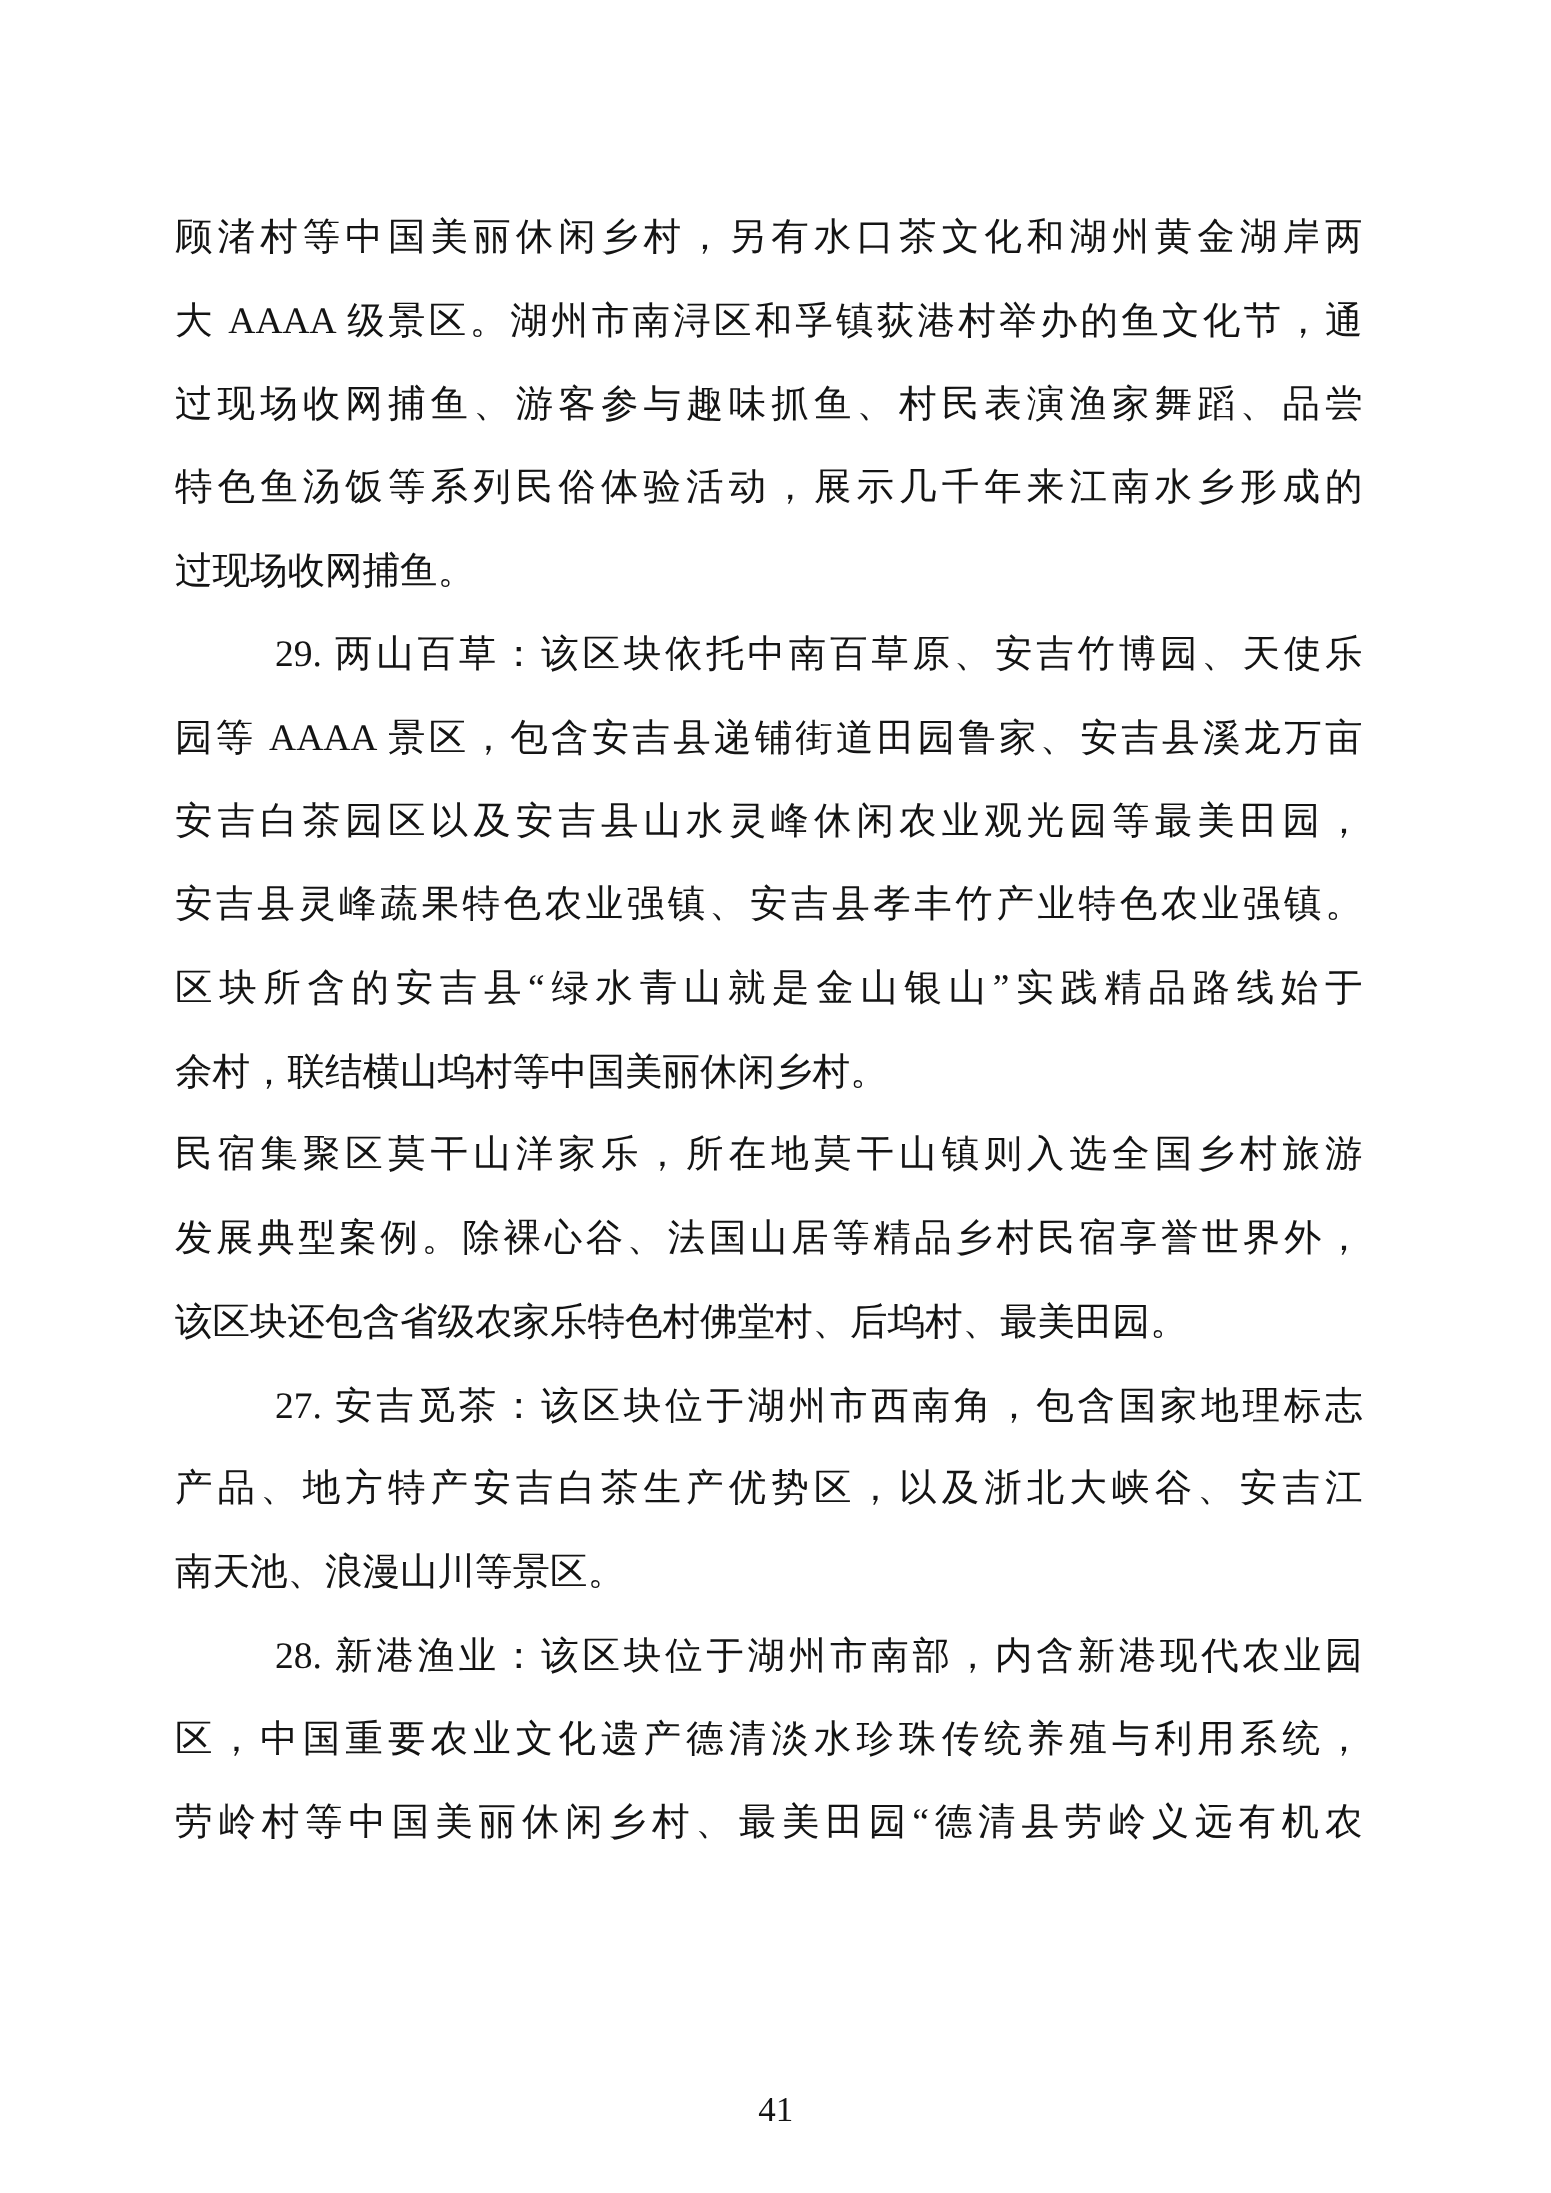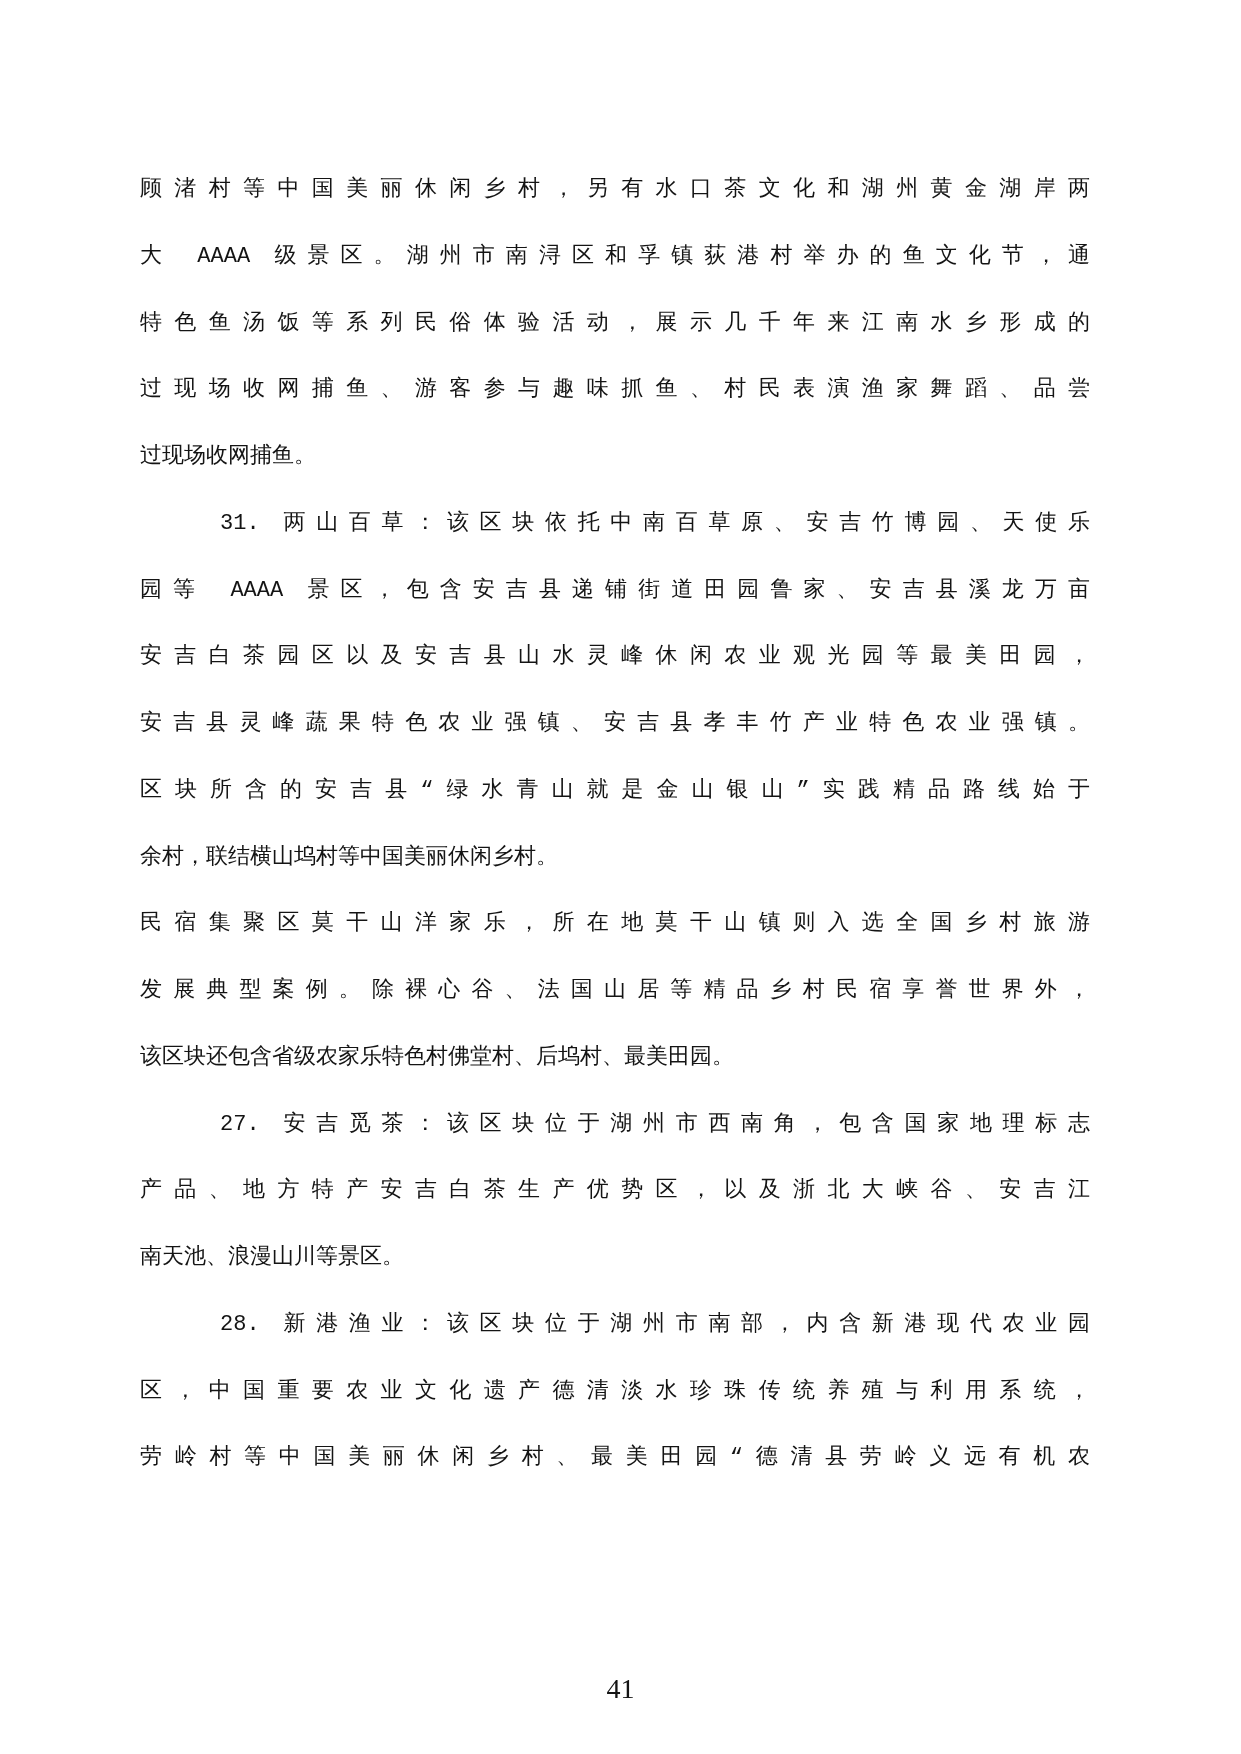--- a/index.html
+++ b/index.html
@@ -16,28 +16,27 @@
     font-family: "Liberation Serif", "DejaVu Serif", serif;
     color: #141414;
   }
   .text-block {
     position: absolute;
     left: 140px;
     top: 157px;
     width: 950px;
   }
   .line {
-    font-size: 22px;
+    font-size: 30px;
     line-height: 66.75px;
     height: 66.75px;
     text-align: justify;
     text-align-last: justify;
     white-space: normal;
     overflow: hidden;
-    font-family: Liberation Mono, monospace;
   }
   .line.end {
     text-align: left;
     text-align-last: left;
   }
   .line.indent {
     text-indent: 80px;
   }
   .page-number {
     position: absolute;
@@ -52,27 +51,27 @@
 </style>
 </head>
 <body>
 
 <div class="page">
   <div class="text-block">
 
     <div>
       <div class="line j">顾渚村等中国美丽休闲乡村，另有水口茶文化和湖州黄金湖岸两</div>
       <div class="line j">大 AAAA 级景区。湖州市南浔区和孚镇荻港村举办的鱼文化节，通</div>
+      <div class="line j">过现场收网捕鱼、游客参与趣味抓鱼、村民表演渔家舞蹈、品尝</div>
       <div class="line j">特色鱼汤饭等系列民俗体验活动，展示几千年来江南水乡形成的</div>
-      <div class="line j">过现场收网捕鱼、游客参与趣味抓鱼、村民表演渔家舞蹈、品尝</div>
       <div class="line end">过现场收网捕鱼。</div>
     </div>
 
     <div>
-      <div class="line j indent">31. 两山百草：该区块依托中南百草原、安吉竹博园、天使乐</div>
+      <div class="line j indent">29. 两山百草：该区块依托中南百草原、安吉竹博园、天使乐</div>
       <div class="line j">园等 AAAA 景区，包含安吉县递铺街道田园鲁家、安吉县溪龙万亩</div>
       <div class="line j">安吉白茶园区以及安吉县山水灵峰休闲农业观光园等最美田园，</div>
       <div class="line j">安吉县灵峰蔬果特色农业强镇、安吉县孝丰竹产业特色农业强镇。</div>
       <div class="line j">区块所含的安吉县“绿水青山就是金山银山”实践精品路线始于</div>
       <div class="line end">余村，联结横山坞村等中国美丽休闲乡村。</div>
     </div>
 
     <div>
       <div class="line j">民宿集聚区莫干山洋家乐，所在地莫干山镇则入选全国乡村旅游</div>
       <div class="line j">发展典型案例。除裸心谷、法国山居等精品乡村民宿享誉世界外，</div>

